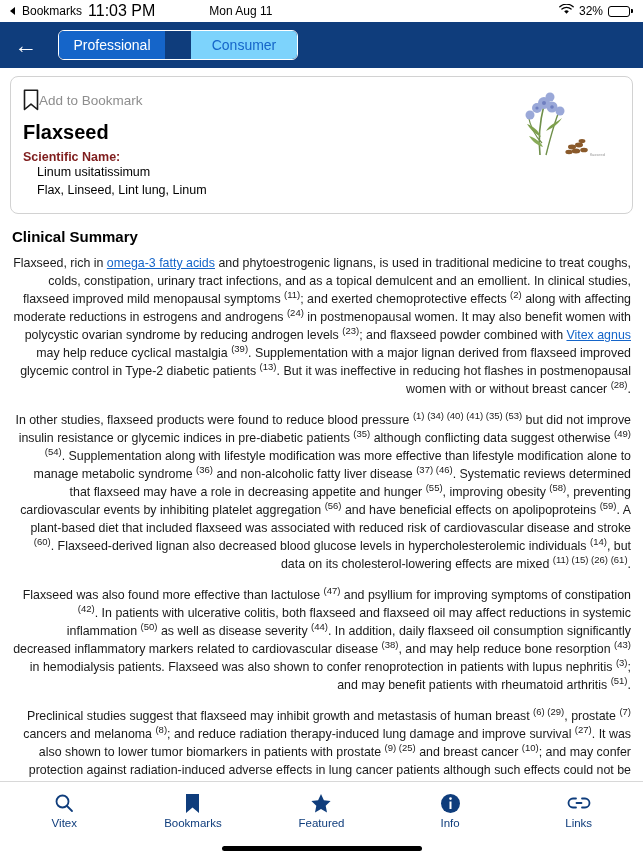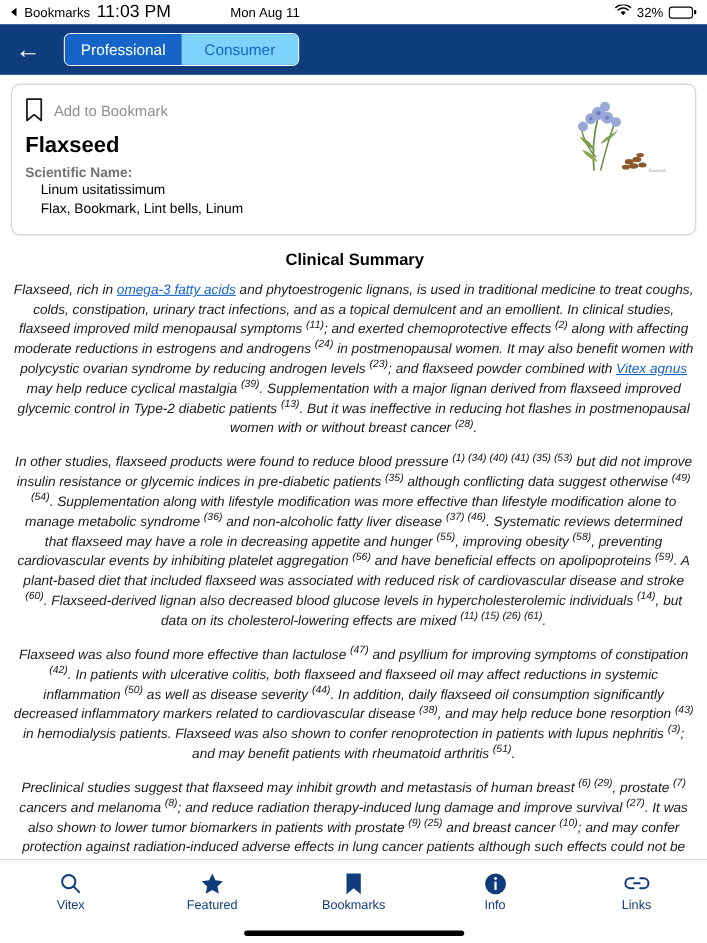--- a/index.html
+++ b/index.html
@@ -85,20 +85,21 @@
     cursor: pointer;
     user-select: none;
   }
   .segmented {
     display: flex;
     border: 1.5px solid #ffffff;
     border-radius: 6px;
     overflow: hidden;
     height: 30px;
     margin-left: 14px;
+    gap: 26px;
   }
   .seg {
     min-width: 106px;
     display: flex;
     align-items: center;
     justify-content: center;
     font-size: 14px;
     padding: 0 14px;
     cursor: pointer;
   }
@@ -117,21 +118,20 @@
     border: 1px solid #d2d2d2;
     border-radius: 8px;
     padding: 10px 12px 12px 12px;
     position: relative;
     min-height: 135px;
     background: #fff;
   }
   .bookmark-row {
     display: flex;
     align-items: center;
-    gap: 10px;
     height: 26px;
   }
   .bookmark-icon {
     width: 16px; height: 22px;
     position: relative;
   }
   .bookmark-icon svg { display: block; }
   .bookmark-label {
     color: #8e8e8e;
     font-size: 13.5px;
@@ -145,44 +145,42 @@
   }
   .title {
     font-size: 20px;
     font-weight: bold;
     color: #000;
     margin: 8px 0 6px 0;
   }
   .field-label {
     font-size: 12.5px;
     font-weight: bold;
-    color: #737373;
+    color: #7f1d1d;
     margin-top: 2px;
   }
   .field-value {
     font-size: 12.5px;
     color: #000;
     margin: 1px 0 4px 14px;
   }
 
   .section-title {
     font-size: 15px;
     font-weight: bold;
     color: #000;
     margin: 14px 0 10px 2px;
-    text-align: center;
   }
 
   .body-text {
     font-size: 12.4px;
     line-height: 1.45;
     color: #1a1a1a;
-    text-align: center;
+    text-align: right;
     margin: 0 2px 13px 2px;
-    font-style: italic;
   }
   .body-text a {
     color: #1565c9;
     text-decoration: underline;
   }
   sup { font-size: 9.5px; vertical-align: super; line-height: 0; }
 
   
   .tabbar {
     flex: 0 0 auto;
@@ -300,21 +298,21 @@
             <ellipse cx="75" cy="67" rx="3.6" ry="2.2"></ellipse>
             <ellipse cx="88" cy="56" rx="3.4" ry="2"></ellipse>
           </g>
           <text x="96" y="71" font-size="4" fill="#999" font-family="Liberation Sans, sans-serif">flaxseed</text>
         </svg>
       </div>
 
       <div class="title">Flaxseed</div>
       <div class="field-label">Scientific Name:</div>
       <div class="field-value">Linum usitatissimum</div>
-      <div class="field-value">Flax, Bookmark, Lint bells, Linum</div>
+      <div class="field-value">Flax, Linseed, Lint lung, Linum</div>
     </div>
 
     <div class="section-title">Clinical Summary</div>
 
     <div class="body-text">Flaxseed, rich in <a href="#">omega-3 fatty acids</a> and phytoestrogenic lignans, is used in traditional medicine to treat coughs, colds, constipation, urinary tract infections, and as a topical demulcent and an emollient. In clinical studies, flaxseed improved mild menopausal symptoms <sup>(11)</sup>; and exerted chemoprotective effects <sup>(2)</sup> along with affecting moderate reductions in estrogens and androgens <sup>(24)</sup> in postmenopausal women. It may also benefit women with polycystic ovarian syndrome by reducing androgen levels <sup>(23)</sup>; and flaxseed powder combined with <a href="#">Vitex agnus</a> may help reduce cyclical mastalgia <sup>(39)</sup>. Supplementation with a major lignan derived from flaxseed improved glycemic control in Type-2 diabetic patients <sup>(13)</sup>. But it was ineffective in reducing hot flashes in postmenopausal women with or without breast cancer <sup>(28)</sup>.</div>
     <div class="body-text">In other studies, flaxseed products were found to reduce blood pressure <sup>(1) (34) (40) (41) (35) (53)</sup> but did not improve insulin resistance or glycemic indices in pre-diabetic patients <sup>(35)</sup> although conflicting data suggest otherwise <sup>(49) (54)</sup>. Supplementation along with lifestyle modification was more effective than lifestyle modification alone to manage metabolic syndrome <sup>(36)</sup> and non-alcoholic fatty liver disease <sup>(37) (46)</sup>. Systematic reviews determined that flaxseed may have a role in decreasing appetite and hunger <sup>(55)</sup>, improving obesity <sup>(58)</sup>, preventing cardiovascular events by inhibiting platelet aggregation <sup>(56)</sup> and have beneficial effects on apolipoproteins <sup>(59)</sup>.  A plant-based diet that included flaxseed was associated with reduced risk of cardiovascular disease and stroke <sup>(60)</sup>. Flaxseed-derived lignan also decreased blood glucose levels in hypercholesterolemic individuals <sup>(14)</sup>, but data on its cholesterol-lowering effects are mixed <sup>(11) (15) (26) (61)</sup>.</div>
     <div class="body-text">Flaxseed was also found more effective than lactulose <sup>(47)</sup> and psyllium for improving symptoms of constipation <sup>(42)</sup>. In patients with ulcerative colitis, both flaxseed and flaxseed oil may affect reductions in systemic inflammation <sup>(50)</sup> as well as disease severity <sup>(44)</sup>. In addition, daily flaxseed oil consumption significantly decreased inflammatory markers related to cardiovascular disease <sup>(38)</sup>, and may help reduce bone resorption <sup>(43)</sup> in hemodialysis patients. Flaxseed was also shown to confer renoprotection in patients with lupus nephritis <sup>(3)</sup>; and may benefit patients with rheumatoid arthritis <sup>(51)</sup>.</div>
     <div class="body-text">Preclinical studies suggest that flaxseed may inhibit growth and metastasis of human breast <sup>(6) (29)</sup>, prostate <sup>(7)</sup> cancers and melanoma <sup>(8)</sup>; and reduce radiation therapy-induced lung damage and improve survival <sup>(27)</sup>. It was also shown to lower tumor biomarkers in patients with prostate <sup>(9) (25)</sup> and breast cancer <sup>(10)</sup>; and may confer protection against radiation-induced adverse effects in lung cancer patients although such effects could not be accurately determined due to poor tolerability of flaxseed . In other studies, a flaxseed extract was ineffective in preventing oral infection following radiation treatment in head and neck cancer patients ; and supplementation with secoisolariciresinol diglucoside, a lignan, was not superior to placebo in reducing proliferation in benign breast tissue of premenopausal women at increased risk of breast cancer .</div>
 
   </div>
@@ -326,34 +324,34 @@
         <svg width="20" height="20" viewBox="0 0 20 20">
           <circle cx="8.5" cy="8.5" r="6" fill="none" stroke="#0f3d7c" stroke-width="1.8"></circle>
           <line x1="13" y1="13" x2="18" y2="18" stroke="#0f3d7c" stroke-width="1.8" stroke-linecap="round"></line>
         </svg>
       </span>
       <span class="tab-label">Vitex</span>
     </div>
 
     <div class="tab">
       <span class="tab-icon">
+        <svg width="17" height="21" viewBox="0 0 17 21">
+          <path d="M2 1 H15 V20 L8.5 14.6 L2 20 Z" fill="#0f3d7c"></path>
+        </svg>
+      </span>
+      <span class="tab-label">Bookmarks</span>
+    </div>
+
+    <div class="tab">
+      <span class="tab-icon">
         <svg width="22" height="21" viewBox="0 0 22 21">
           <path d="M11 1 L13.9 7.3 L20.6 8.1 L15.7 12.8 L17 19.4 L11 16.1 L5 19.4 L6.3 12.8 L1.4 8.1 L8.1 7.3 Z" fill="#0f3d7c"></path>
         </svg>
       </span>
       <span class="tab-label">Featured</span>
-    </div>
-
-    <div class="tab">
-      <span class="tab-icon">
-        <svg width="17" height="21" viewBox="0 0 17 21">
-          <path d="M2 1 H15 V20 L8.5 14.6 L2 20 Z" fill="#0f3d7c"></path>
-        </svg>
-      </span>
-      <span class="tab-label">Bookmarks</span>
     </div>
 
     <div class="tab">
       <span class="tab-icon">
         <svg width="21" height="21" viewBox="0 0 21 21">
           <circle cx="10.5" cy="10.5" r="9.5" fill="#0f3d7c"></circle>
           <rect x="9.5" y="8.5" width="2" height="7.5" fill="#fff"></rect>
           <circle cx="10.5" cy="5.6" r="1.3" fill="#fff"></circle>
         </svg>
       </span>

